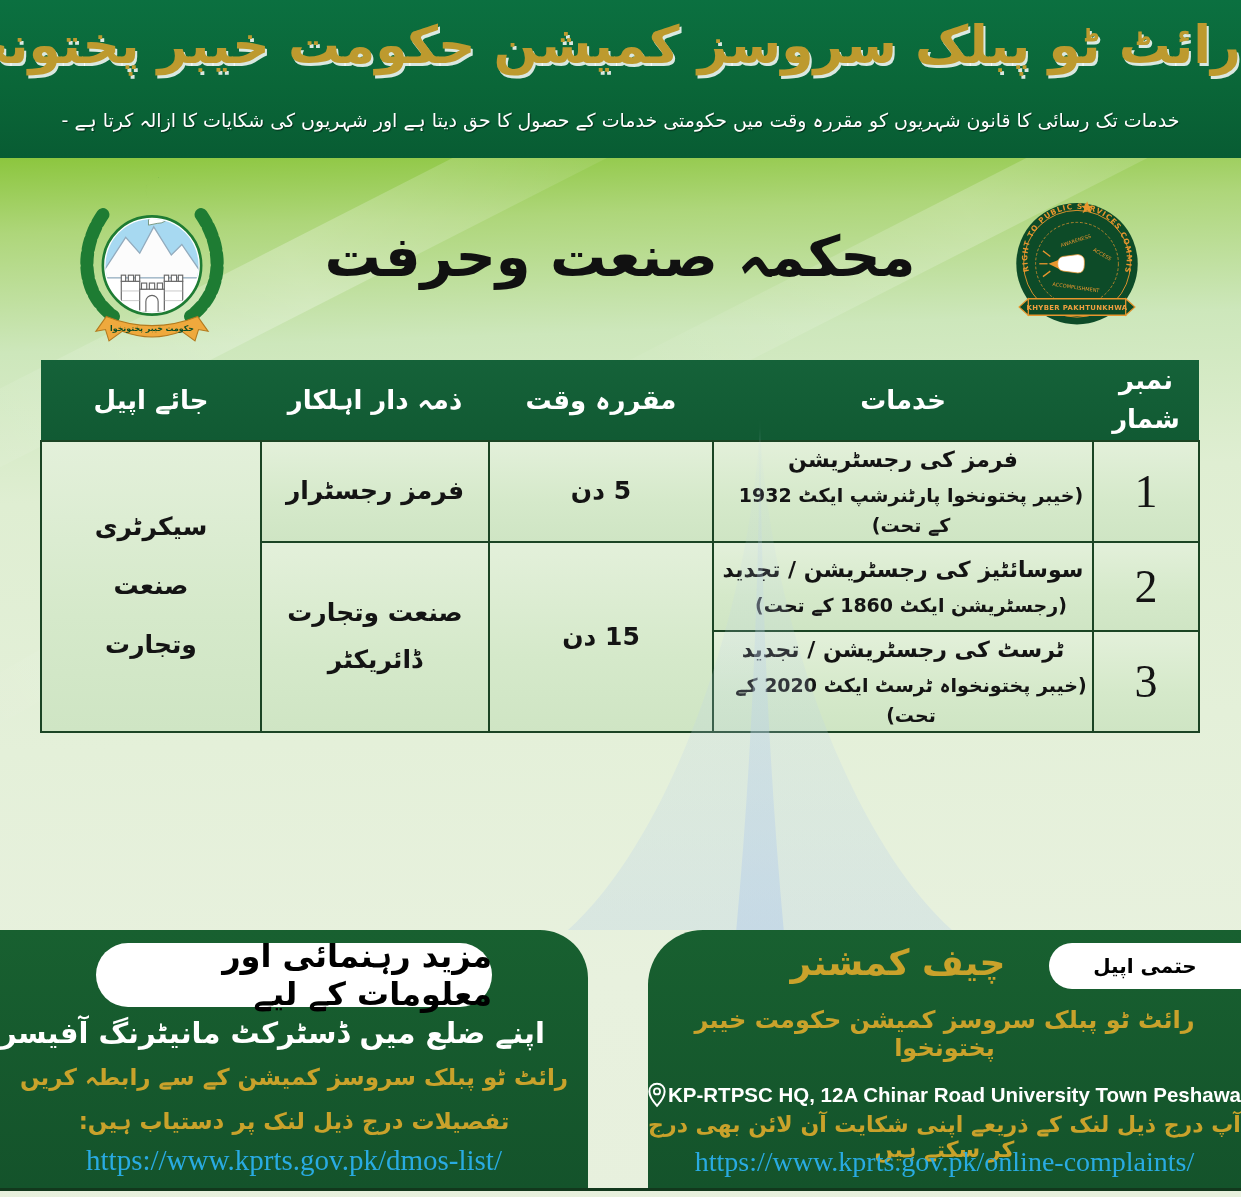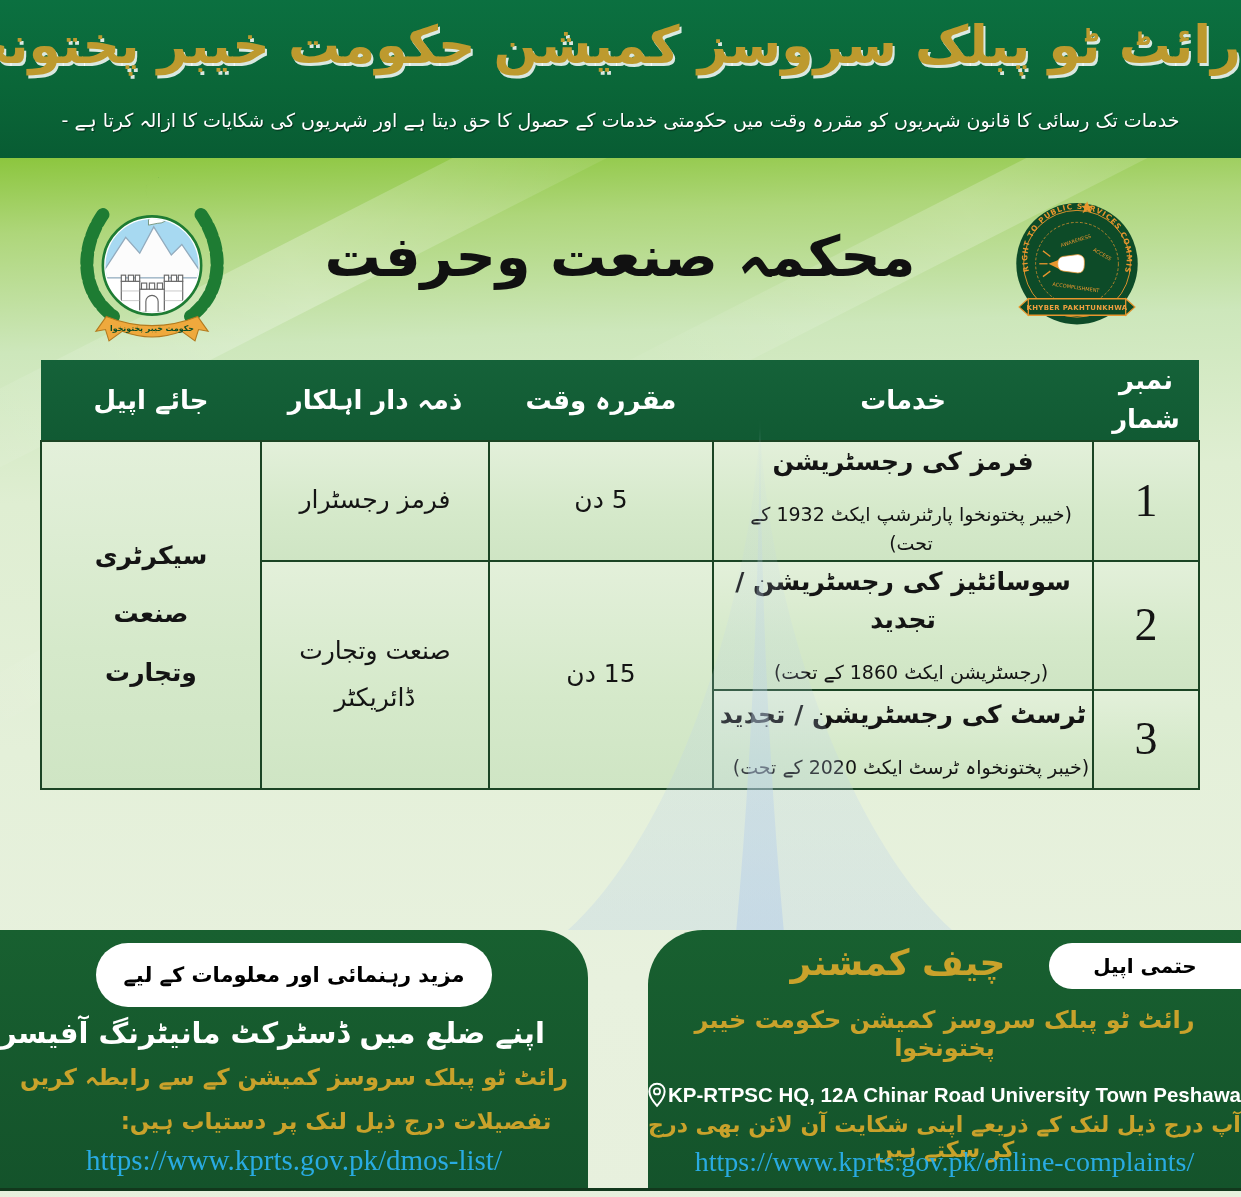--- a/index.html
+++ b/index.html
@@ -31,45 +31,45 @@
               font-size:56px;font-weight:bold;color:#111;direction:rtl;line-height:1.6;z-index:2;}
   
   .svc-table{position:absolute;left:40px;top:360px;width:1158px;border-collapse:collapse;
              z-index:1;table-layout:fixed;}
   .svc-table th{background:linear-gradient(180deg,#156239 0%,#115a33 100%);
                 color:#fff;font-weight:bold;font-size:26px;border:none;line-height:1.5;}
   .svc-table td{border:2px solid #1b4424;
                 background:linear-gradient(180deg,#e3f0da 0%,#d5e9ca 60%,#cfe5c4 100%);
                 text-align:center;vertical-align:middle;color:#141414;line-height:1.55;}
   .cell-serial{font-family:"Liberation Serif","DejaVu Serif",serif;font-size:46px;}
-  .svc-l1{font-size:25px;font-weight:bold;}
-  .svc-l2{font-size:19px;font-weight:normal;margin-top:18px;padding-left:16px;}
-  .cell-time,.cell-official{font-size:25px;font-weight:normal;}
+  .svc-l1{font-size:22px;font-weight:bold;}
+  .svc-l2{font-size:19px;font-weight:bold;margin-top:4px;padding-left:16px;}
+  .cell-time,.cell-official{font-size:25px;font-weight:bold;}
   .cell-official .ln{margin:8px 0;}
   .cell-appeal{font-size:25px;font-weight:bold;}
   .cell-appeal .ln{margin:20px 0;}
   
   .plume{position:absolute;left:520px;top:418px;z-index:2;pointer-events:none;}
   
   .panel{position:absolute;top:930px;height:258px;background:linear-gradient(180deg,#186030 0%,#14532b 100%);z-index:3;}
   .panel-left{left:0;width:588px;border-radius:0 48px 0 0;}
   .panel-right{left:648px;width:593px;border-radius:55px 0 0 0;}
   .bottom-rule{position:absolute;left:0;top:1188px;width:1241px;height:3px;background:#12381d;z-index:3;}
   .pill{background:#ffffff;color:#000;display:flex;align-items:center;justify-content:center;
         direction:rtl;}
   .pill-left{position:absolute;left:96px;top:13px;width:396px;height:64px;border-radius:34px;
-             font-size:21px;font-weight:bold;}
+             font-size:32px;font-weight:bold;}
   .pill-right{position:absolute;right:0;top:13px;width:192px;height:46px;border-radius:24px 0 0 24px;
               font-size:20px;font-weight:bold;}
   .pl-line1{position:absolute;left:0;top:86px;width:100%;text-align:left;direction:rtl;
             color:#ffffff;font-size:29px;font-weight:bold;}
   .pl-line2{position:absolute;left:0;top:134px;width:100%;text-align:center;direction:rtl;
             color:#c9a22b;font-size:23px;font-weight:bold;}
   .pl-line3{position:absolute;left:0;top:178px;width:100%;text-align:center;direction:rtl;
-            color:#c9a22b;font-size:23px;font-weight:bold;padding-left:42px;}
+            color:#c9a22b;font-size:23px;font-weight:bold;}
   .pl-link{position:absolute;left:0;top:214px;width:100%;text-align:center;
            font-family:Liberation Serif, serif;
            color:#29abe2;font-size:29px;cursor:pointer;}
   .pr-title{position:absolute;left:80px;top:6px;width:340px;text-align:center;direction:rtl;
             color:#c9a22b;font-size:36px;font-weight:bold;line-height:1.5;}
   .pr-sub{position:absolute;left:0;top:76px;width:100%;text-align:center;direction:rtl;
           color:#c9a22b;font-size:24px;font-weight:bold;}
   .pr-phone{position:absolute;left:0;top:116px;width:100%;text-align:center;color:#fff;
             font-size:27px;font-weight:bold;font-family:"Liberation Sans",sans-serif;}
   .phone-badge{display:inline-block;width:30px;height:30px;line-height:30px;border:2px solid #fff;

